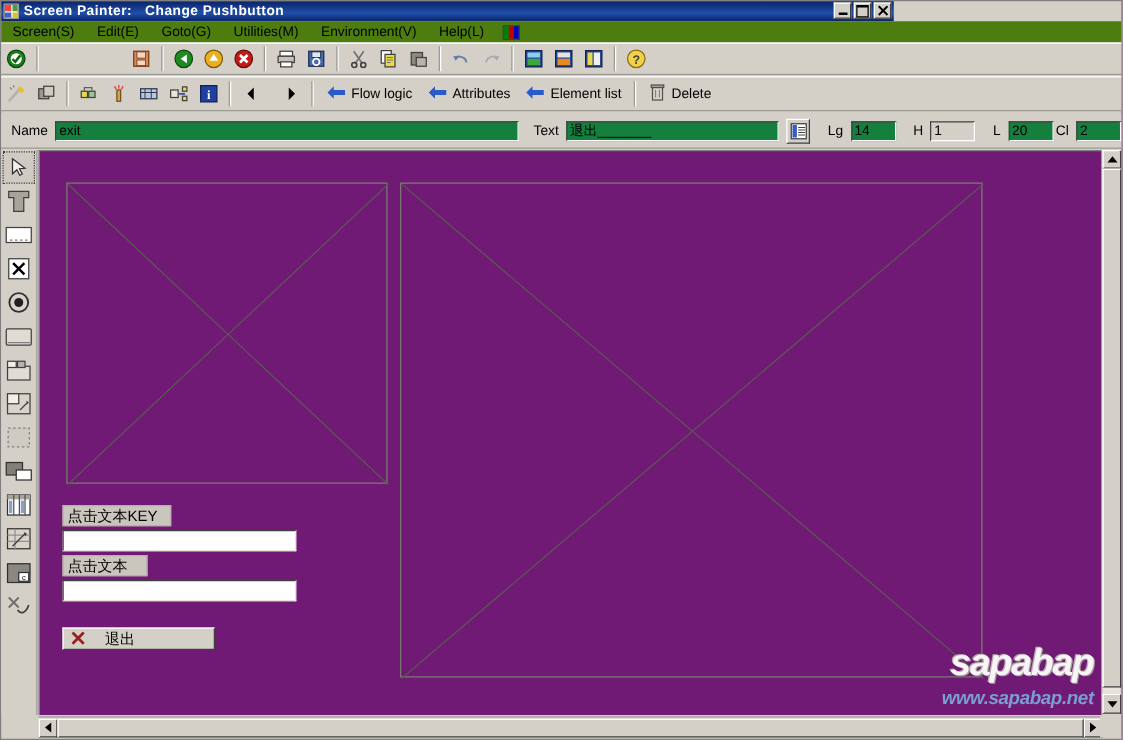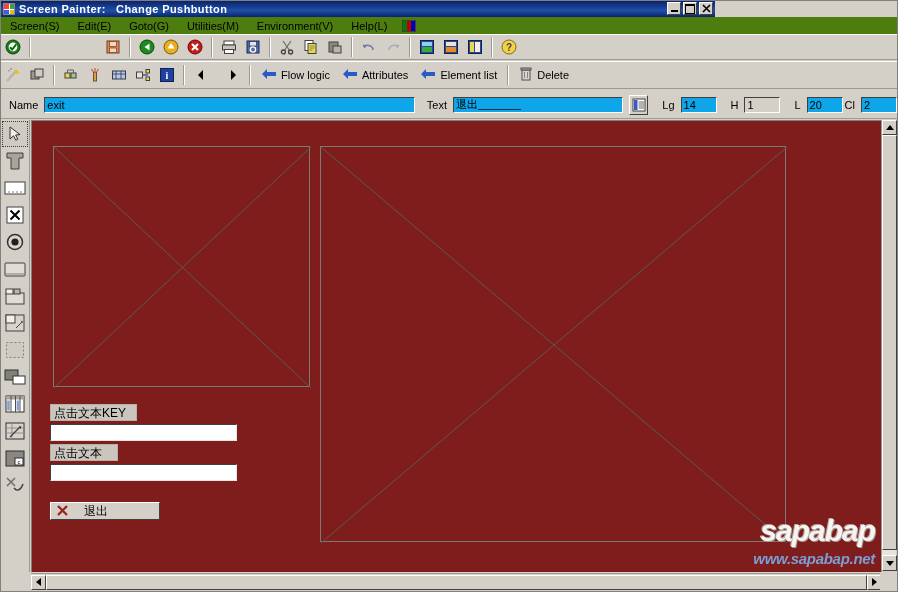--- a/index.html
+++ b/index.html
@@ -47,39 +47,39 @@
   .tb-label{display:flex;align-items:center;gap:4px;margin:0 6px;font-size:11px;white-space:nowrap;}
 
   
   .ic{position:relative;width:16px;height:16px;display:block;}
 
   
   .fieldbar{position:absolute;left:0;top:90px;width:896px;height:28px;background:#d4d0c8;
     display:flex;align-items:center;border-bottom:1px solid #9b9b93;box-sizing:border-box;}
   .fb-label{font-size:11px;margin:0 6px 0 8px;white-space:nowrap;}
   .ipt{
-    background:#0ea5e9;border:1px solid #808080;border-top-color:#404040;border-left-color:#404040;
+    background:#15803d;border:1px solid #808080;border-top-color:#404040;border-left-color:#404040;
     border-right-color:#fff;border-bottom-color:#fff;
     height:16px;font-family:"Liberation Sans",sans-serif;font-size:11px;padding:0 2px;box-sizing:border-box;
     color:#000;outline:none;
   }
   .ipt.dis{background:#d4d0c8;color:#000;}
   #name-input{width:384px;}
   #text-input{width:176px;}
   .num{width:36px;}
   .pickbtn{width:20px;height:20px;margin:0 6px;background:#d4d0c8;border:1px solid #fff;border-right-color:#404040;border-bottom-color:#404040;
     display:flex;align-items:center;justify-content:center;box-sizing:border-box;}
 
   
   .palette{position:absolute;left:0;top:119px;width:29px;height:452px;background:#d4d0c8;border-right:1px solid #9b9b93;box-sizing:border-box;}
   .pal-btn{width:26px;height:26px;margin:1px auto 0;display:flex;align-items:center;justify-content:center;box-sizing:border-box;border:1px solid transparent;}
   .pal-btn.sel{border:1px dotted #404040;background:#cfcbc3;}
 
   
-  .canvas{position:absolute;left:30px;top:119px;width:852px;height:452px;background:#7f1d1d;
+  .canvas{position:absolute;left:30px;top:119px;width:852px;height:452px;background:#701a75;
     border-top:1px solid #808080;border-left:1px solid #808080;box-sizing:border-box;overflow:hidden;}
   .xbox{position:absolute;border:1px solid #7a7a72;box-sizing:border-box;}
   .xbox svg{position:absolute;left:0;top:0;}
   .scr-label{position:absolute;background:#cac6be;border:1px solid #b5b1a8;font-size:12px;padding:1px 3px;white-space:nowrap;line-height:14px;box-sizing:border-box;}
   .scr-input{position:absolute;background:#fff;border:1px solid #808080;border-top-color:#404040;border-left-color:#404040;
     border-right-color:#e8e4dc;border-bottom-color:#e8e4dc;box-sizing:border-box;}
   .scr-btn{position:absolute;background:#d4d0c8;border:1px solid #fff;border-right-color:#404040;border-bottom-color:#404040;
     display:flex;align-items:center;box-sizing:border-box;font-size:12px;}
   .scr-btn .bx{margin:0 6px 0 6px;color:#9b2020;font-weight:bold;font-size:12px;line-height:1;}
   .scr-btn .bt{margin-left:10px;}
@@ -488,21 +488,21 @@
         <line x1="0" y1="0" x2="466" y2="396" stroke="#5a5a52" stroke-width="1"></line>
         <line x1="466" y1="0" x2="0" y2="396" stroke="#5a5a52" stroke-width="1"></line>
       </svg>
     </div>
 
     <div class="scr-label" style="left:18px;top:283px;width:87px;height:17px;">点击文本KEY</div>
     <div class="scr-input" style="left:18px;top:303px;width:187px;height:17px;"></div>
     <div class="scr-label" style="left:18px;top:323px;width:68px;height:17px;">点击文本</div>
     <div class="scr-input" style="left:18px;top:343px;width:187px;height:17px;"></div>
 
-    <div class="scr-btn" style="left:18px;top:381px;width:110px;height:18px;">
+    <div class="scr-btn" style="left:18px;top:381px;width:122px;height:18px;">
       <span class="bx">
         <svg width="11" height="11" viewBox="0 0 11 11">
             <path d="M1 1 L10 10 M10 1 L1 10" stroke="#9b2020" stroke-width="2.2"></path>
           </svg>
       </span>
       <span class="bt">退出</span>
     </div>
 
     <div class="wm1">sapabap</div>
     <div class="wm2">www.sapabap.net</div>

